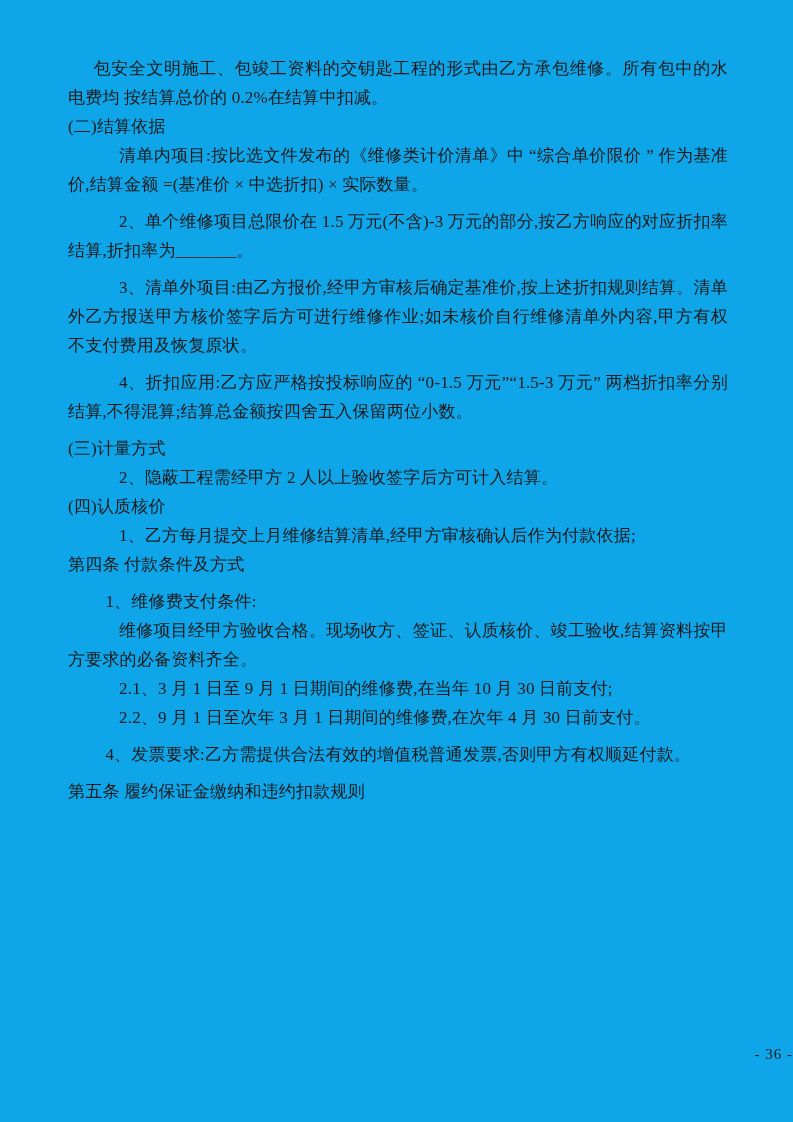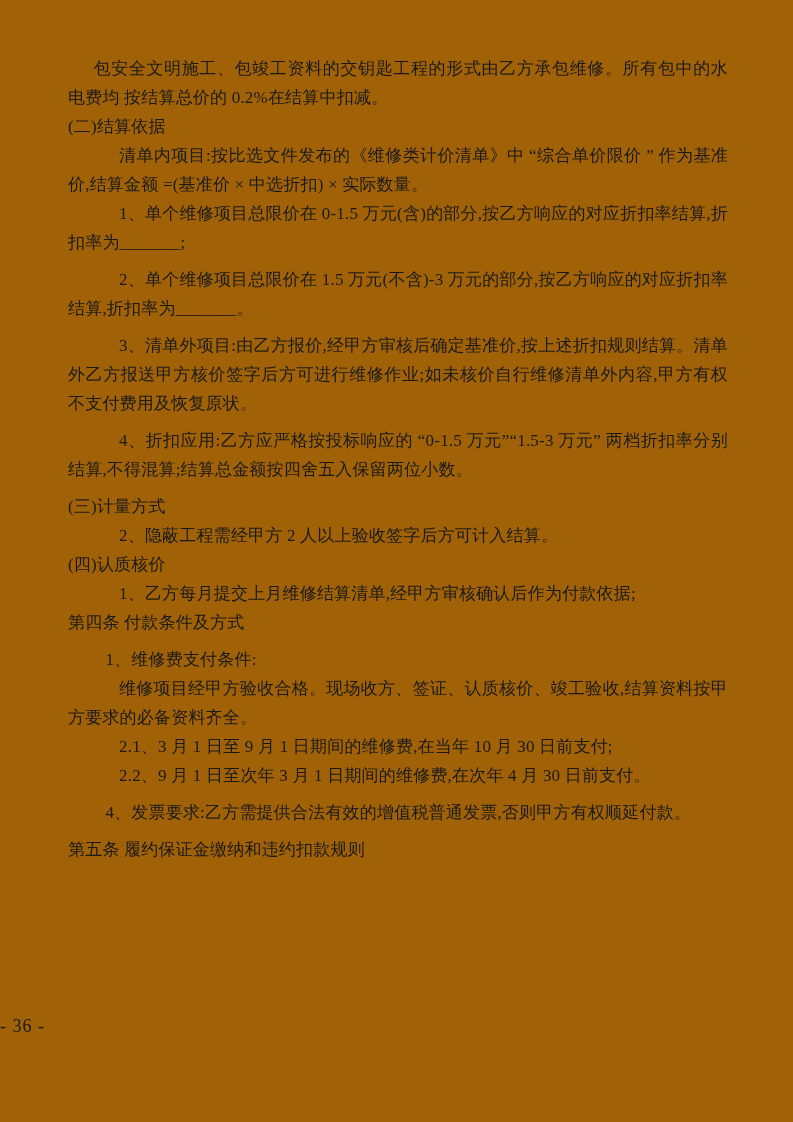--- a/index.html
+++ b/index.html
@@ -4,21 +4,21 @@
 <style>
   html, body {
     margin: 0;
     padding: 0;
     background: #ffffff;
   }
   .page {
     position: relative;
     width: 793px;
     height: 1122px;
-    background: #a16207;
+    background: #0ea5e9;
     color: #1a1a1a;
     font-family: "Liberation Serif", "DejaVu Serif", serif;
     overflow: hidden;
   }
   .content {
     position: absolute;
     left: 68px;
     top: 54px;
     width: 660px;
   }
@@ -34,36 +34,35 @@
   .ind-0  { text-indent: 0; }
   .ind-15 { text-indent: 1.5em; }
   .ind-22 { text-indent: 2.2em; }
   .ind-3  { text-indent: 3em; }
   
   .sp { margin-top: 8px !important; }
   .footer {
     position: absolute;
     left: 0;
     right: 0;
-    top: 1016px;
-    text-align: left;
-    font-size: 18px;
+    top: 1046px;
+    text-align: right;
+    font-size: 15px;
     letter-spacing: 1px;
     color: #1a1a1a;
   }
 </style>
 </head>
 <body>
 
 <div class="page">
   <div class="content" id="doc-content">
       <p class="ind-15">包安全文明施工、包竣工资料的交钥匙工程的形式由乙方承包维修。所有包中的水电费均 按结算总价的 0.2%在结算中扣减。</p>
       <p class="ind-0">(二)结算依据</p>
       <p class="ind-3">清单内项目:按比选文件发布的《维修类计价清单》中 “综合单价限价 ” 作为基准价,结算金额 =(基准价 × 中选折扣) × 实际数量。</p>
-      <p class="ind-3">1、单个维修项目总限价在 0-1.5 万元(含)的部分,按乙方响应的对应折扣率结算,折扣率为_______;</p>
       <p class="ind-3 sp">2、单个维修项目总限价在 1.5 万元(不含)-3 万元的部分,按乙方响应的对应折扣率结算,折扣率为_______。</p>
       <p class="ind-3 sp">3、清单外项目:由乙方报价,经甲方审核后确定基准价,按上述折扣规则结算。清单外乙方报送甲方核价签字后方可进行维修作业;如未核价自行维修清单外内容,甲方有权不支付费用及恢复原状。</p>
       <p class="ind-3 sp">4、折扣应用:乙方应严格按投标响应的 “0-1.5 万元”“1.5-3 万元” 两档折扣率分别结算,不得混算;结算总金额按四舍五入保留两位小数。</p>
       <p class="ind-0 sp">(三)计量方式</p>
       <p class="ind-3">2、隐蔽工程需经甲方 2 人以上验收签字后方可计入结算。</p>
       <p class="ind-0">(四)认质核价</p>
       <p class="ind-3">1、乙方每月提交上月维修结算清单,经甲方审核确认后作为付款依据;</p>
       <p class="ind-0">第四条 付款条件及方式</p>
       <p class="ind-22 sp">1、维修费支付条件:</p>
       <p class="ind-3">维修项目经甲方验收合格。现场收方、签证、认质核价、竣工验收,结算资料按甲方要求的必备资料齐全。</p>

